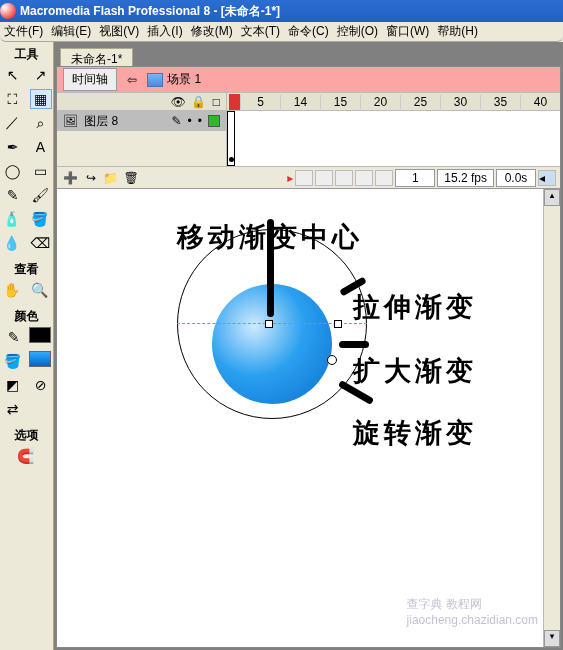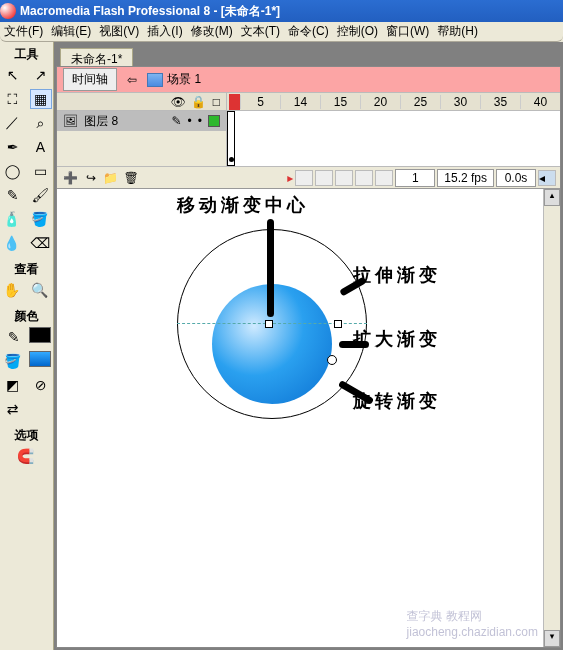--- a/index.html
+++ b/index.html
@@ -55,32 +55,32 @@
 
 .stagewrap { flex: 1; background: #fff; position: relative; overflow: hidden; }
 .stage { position: absolute; inset: 0; background: #fff; }
 .circle-outline { position: absolute; left: 120px; top: 40px; width: 190px; height: 190px; border: 1px solid #000; border-radius: 50%; }
 .ball { position: absolute; left: 155px; top: 95px; width: 120px; height: 120px; background: radial-gradient(circle at 35% 35%, #cfeaff, #2aa0ef 45%, #0a6fd0); border-radius: 50%; }
 .hline { position: absolute; left: 120px; top: 134px; width: 190px; height: 0; border-top: 1px dashed #5aa; }
 .handle { position: absolute; width: 8px; height: 8px; background: #fff; border: 1px solid #000; }
 .hcenter { left: 208px; top: 131px; }
 .hright { left: 277px; top: 131px; }
 .hrot { position: absolute; left: 270px; top: 166px; width: 10px; height: 10px; border: 1px solid #000; border-radius: 50%; background: #fff; }
-.label { position: absolute; font-family: "STKaiti","KaiTi","楷体",cursive; font-size: 18px; font-weight: bold; letter-spacing: 4px; }
+.label { position: absolute; font-family: "STKaiti","KaiTi","楷体",cursive; font-size: 27px; font-weight: bold; letter-spacing: 4px; margin-top: 26px; }
 .l1 { left: 120px; top: 4px; }
 .l2 { left: 296px; top: 74px; text-align: center; }
 .l3 { left: 296px; top: 138px; }
 .l4 { left: 296px; top: 200px; }
 .stroke { position: absolute; background: #000; border-radius: 4px; }
 .s1 { left: 210px; top: 30px; width: 7px; height: 98px; }
 .s2 { left: 282px; top: 94px; width: 28px; height: 7px; transform: rotate(-30deg); }
 .s3 { left: 282px; top: 152px; width: 30px; height: 7px; }
 .s4 { left: 280px; top: 200px; width: 38px; height: 7px; transform: rotate(30deg); }
 
-.watermark { position: absolute; right: 5px; bottom: 8px; color: #99b; font-size: 14px; opacity: .6; }
+.watermark { position: absolute; right: 5px; bottom: 20px; color: #99b; font-size: 14px; opacity: .6; }
 
 .scrollbar-v { width: 17px; background: #ece9d8; border-left: 1px solid #bbb; display: flex; flex-direction: column; }
 .scrollbar-v .up, .scrollbar-v .dn { height: 17px; background: #ddd; border: 1px solid #999; text-align: center; font-size: 9px; }
 .scrollbar-v .track { flex: 1; }
 
 .stageflex { flex: 1; display: flex; }
 </style>
 </head>
 <body>
 

